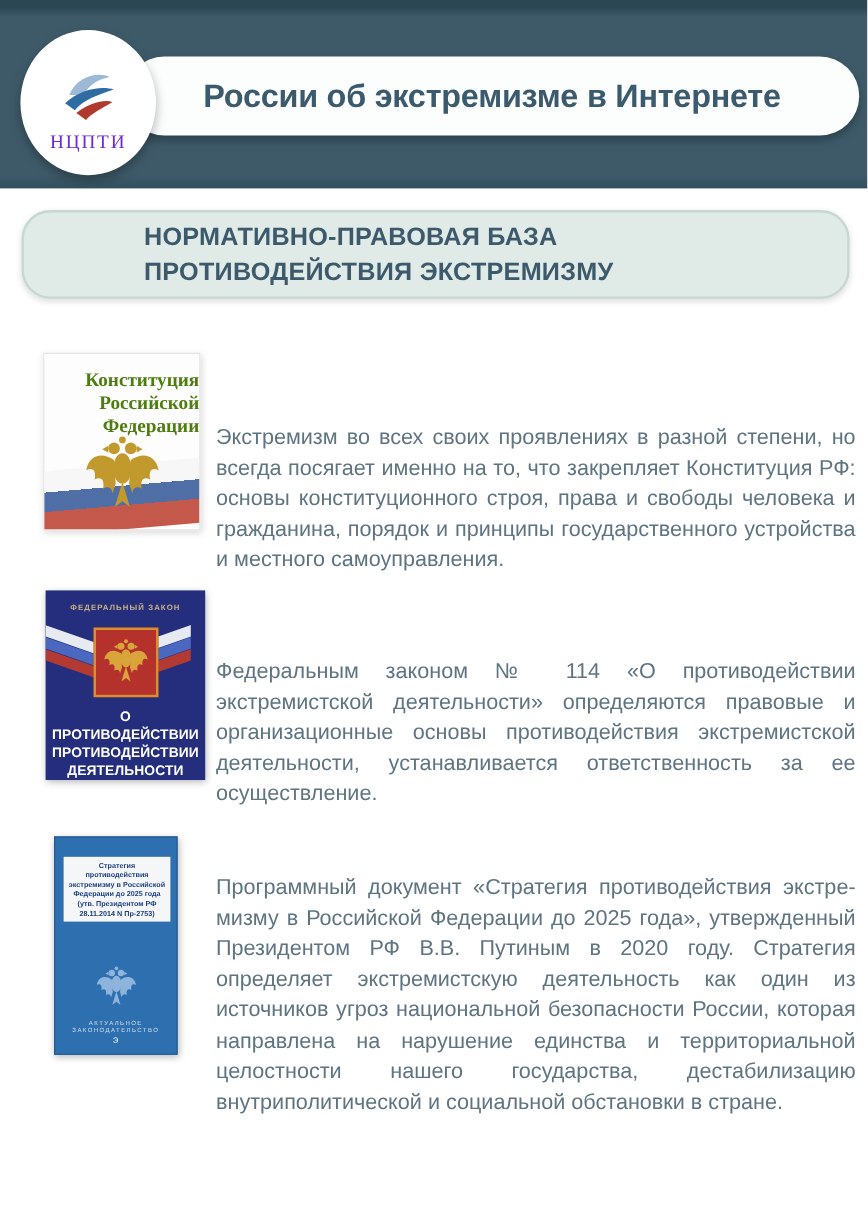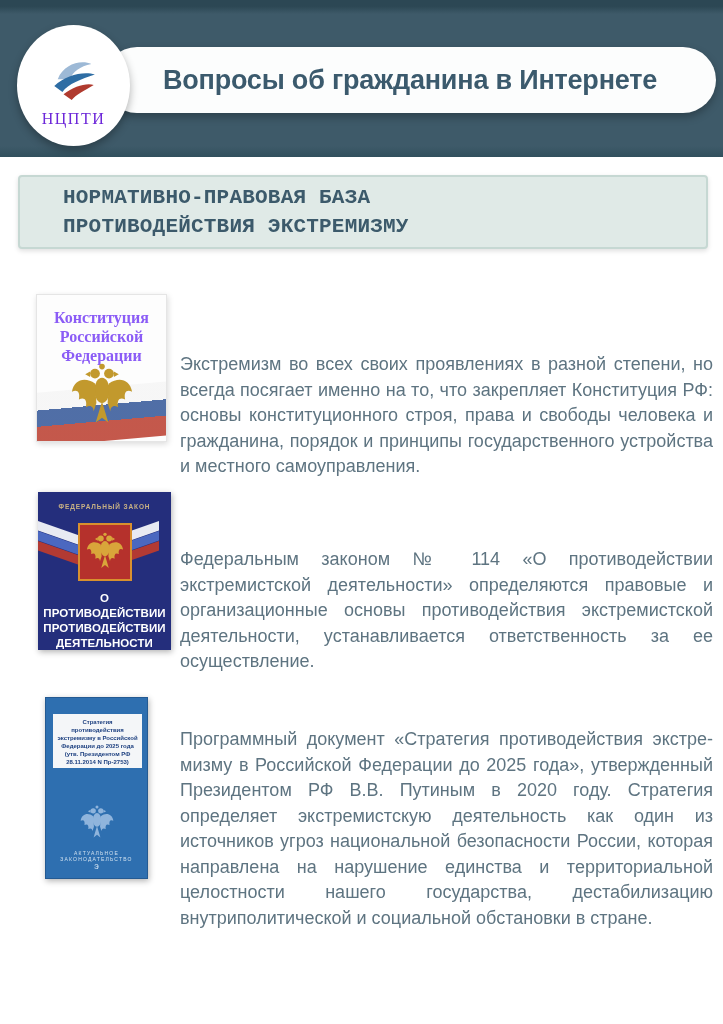--- a/index.html
+++ b/index.html
@@ -28,48 +28,47 @@
     box-shadow:0 4px 9px rgba(0,0,0,0.3);
     display:flex; flex-direction:column; align-items:center; justify-content:center;
     z-index:2;
   }
   .logo-swirl { width:62px; height:58px; margin-top:6px; }
   .logo-text { font-family:"Liberation Serif", serif; font-size:16px; color:#6d28d9; letter-spacing:1.5px; margin-top:3px; }
 
   
   .heading-box {
     position:absolute; left:18px; top:175px; width:690px; height:74px;
-    background:#e0eae7; border:2px solid #c6d8d3; border-radius:4px;
+    background:#e0eae7; border:2px solid #c6d8d3; border-radius:24px;
     box-shadow:0 2px 5px rgba(0,0,0,0.13);
     display:flex; flex-direction:column; justify-content:center;
-    padding-left:43px;
-    font-family:Liberation Mono, monospace;
+    padding-left:100px;
   }
   .heading-box .hline { font-size:21px; font-weight:bold; color:#3c5a6b; line-height:29px; letter-spacing:0.2px; }
 
   
   .section-text {
     position:absolute; left:180px; width:533px;
     font-size:18px; line-height:25.5px; color:#5e7481;
     text-align:justify; hyphens:manual;margin-top:36px; -webkit-hyphens:manual;
   }
   #text1 { top:316px; }
   #text2 { top:511px; }
   #text3 { top:691px; }
 
   
   .book1 {
     position:absolute; left:36px; top:294px; width:131px; height:148px;
     background:#fdfdfd; border:1px solid #e5e5e5;
     box-shadow:1px 2px 6px rgba(0,0,0,0.15); overflow:hidden;
   }
   .b1-title {
-    margin-top:13px; text-align:center;
+    margin-top:13px; text-align:right;
     font-family:"Liberation Serif", serif; font-weight:bold;
-    font-size:16px; line-height:19px; color:#8b5cf6;
+    font-size:16px; line-height:19px; color:#4d7c0f;
   }
   .b1-flag {
     position:absolute; left:-10px; bottom:0px; width:152px; height:54px;
     transform:rotate(-5deg);
     background:linear-gradient(#f6f6f6 0 33%, #41629f 33% 63%, #bf4a3c 63% 100%);
     opacity:0.92;
   }
   .b1-eagle { position:absolute; left:50%; transform:translateX(-50%); bottom:5px; width:70px; height:80px; color:#c2992d; }
 
   
@@ -120,21 +119,21 @@
       <path d="M60 32 C74 22, 90 26, 93 44 C85 40, 81 45, 83 55 C75 51, 71 56, 73 66 C66 62, 62 66, 62 72 L58 60 Z"></path>
       <path d="M50 58 L41 88 L50 81 L59 88 Z"></path>
     </g>
   </defs>
 </svg>
 
 <div class="page">
 
   <header class="band">
     <div class="title-pill">
-      <span>Вопросы об гражданина в Интернете</span>
+      <span>России об экстремизме в Интернете</span>
     </div>
     <div class="logo-circle">
       <svg class="logo-swirl" viewBox="0 0 100 100">
         <path d="M22 52 C32 26, 62 18, 80 26 C60 30, 48 40, 43 52 Z" fill="#9db9d6"></path>
         <path d="M16 64 C36 44, 68 38, 86 44 C62 52, 40 60, 30 74 Z" fill="#2e6da4"></path>
         <path d="M32 78 C50 64, 72 58, 84 62 C68 72, 54 78, 46 88 Z" fill="#b03a2e"></path>
       </svg>
       <div class="logo-text">НЦПТИ</div>
     </div>
   </header>

